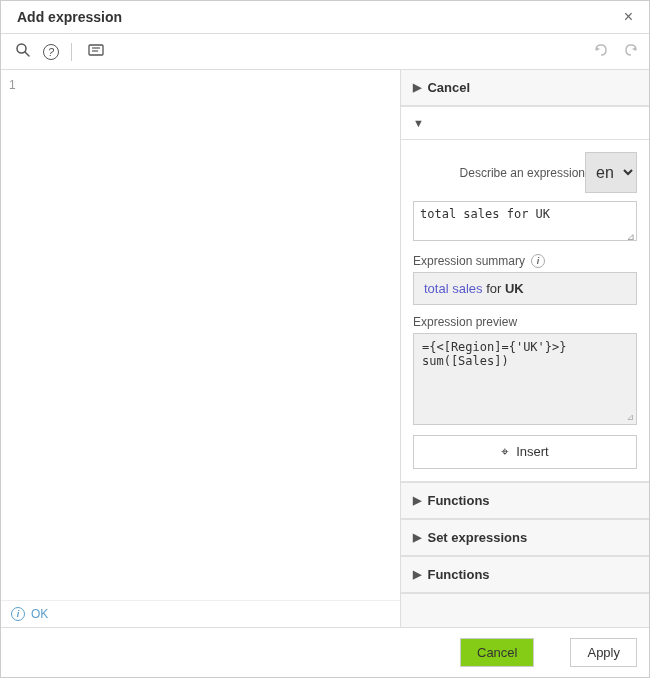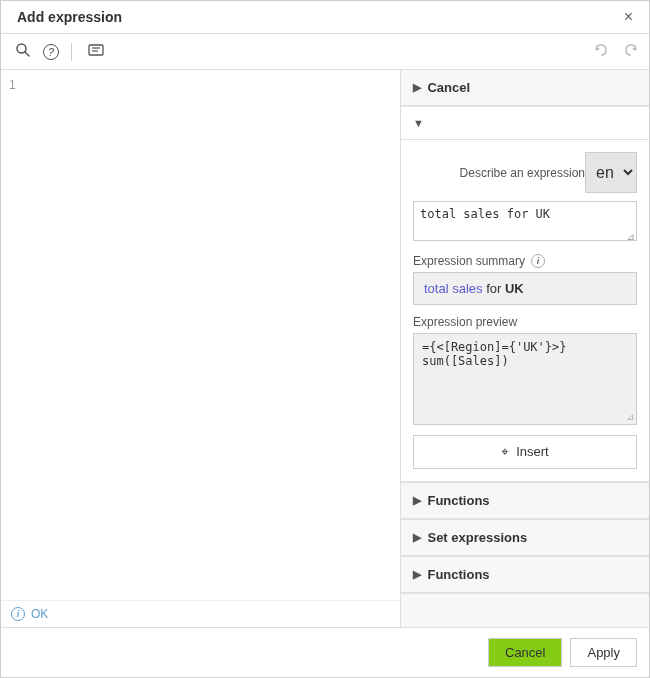--- a/index.html
+++ b/index.html
@@ -256,20 +256,21 @@
       cursor: pointer;
       color: #333;
     }
     .btn-apply {
       padding: 6px 16px;
       background: #fff;
       border: 1px solid #ccc;
       font-size: 13px;
       cursor: pointer;
       color: #333;
+      margin-left: 28px;
     }
     .preview-textarea {
       width: 100%;
       background: #f0f0f0;
       border: none;
       font-size: 12px;
       color: #333;
       font-family: monospace;
       min-height: 75px;
       resize: none;

